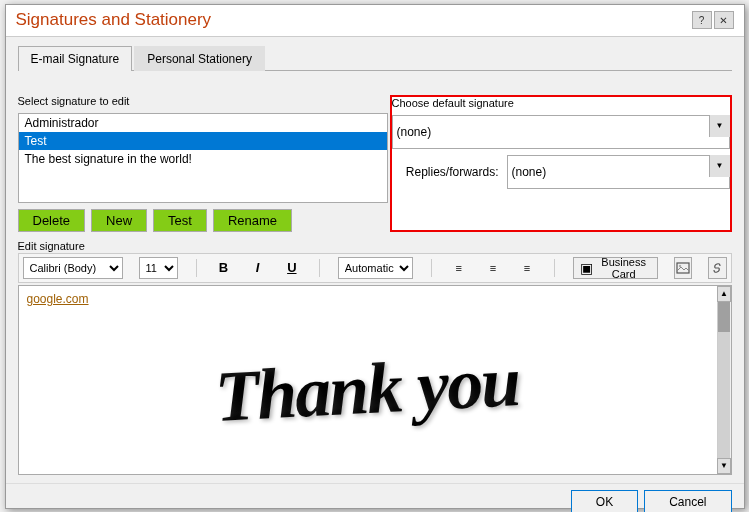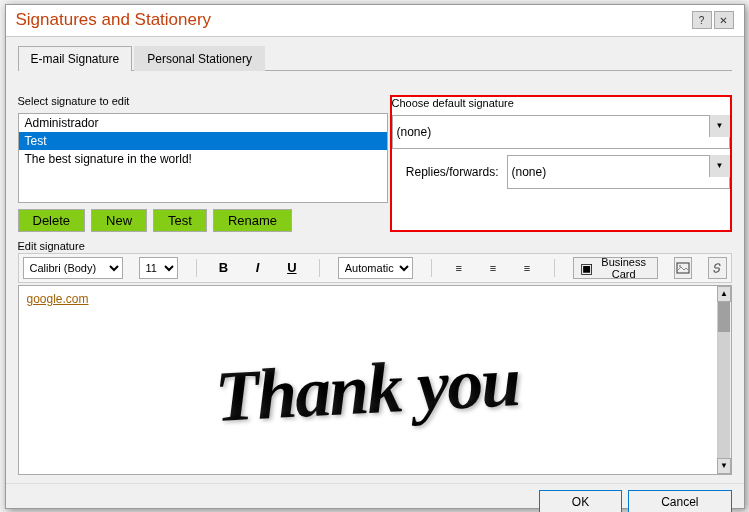--- a/index.html
+++ b/index.html
@@ -303,21 +303,21 @@
       top: 0;
     }
     .dialog-footer {
       display: flex;
       justify-content: flex-end;
       padding: 6px 12px 10px;
       gap: 6px;
       border-top: 1px solid #ddd;
     }
     .footer-btn {
-      padding: 4px 32px;
+      padding: 4px 24px;
       border: 1px solid #0078d4;
       background: #f0f0f0;
       cursor: pointer;
       font-size: 12px;
       min-width: 60px;
     }
     .dropdown-container {
       position: relative;
       flex: 1;
     }

